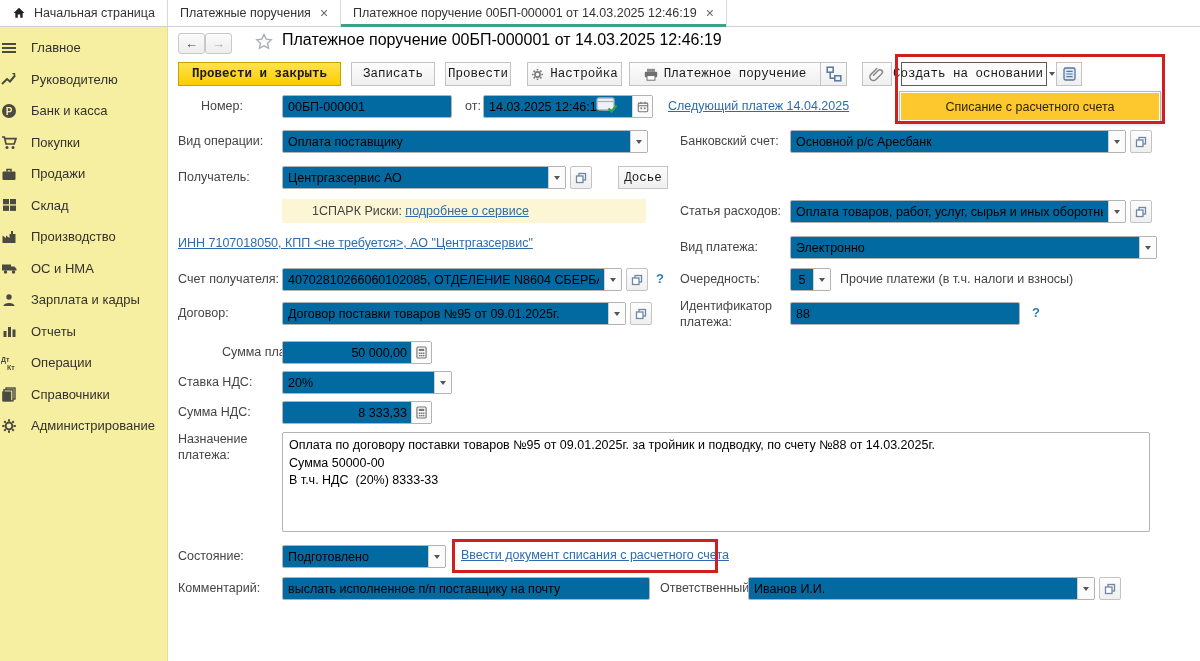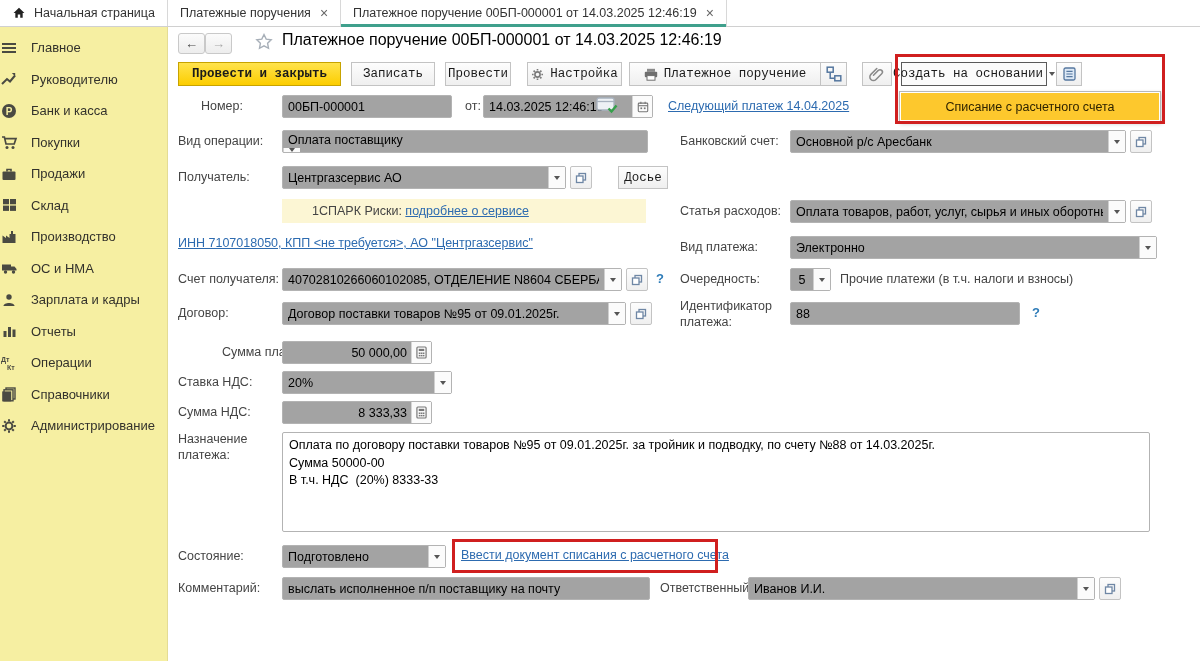--- a/index.html
+++ b/index.html
@@ -32,21 +32,21 @@
 
   .btn { display:inline-flex; align-items:center; justify-content:center; gap:6px; height:24px;
          background:linear-gradient(#fdfdfd,#efefef); border:1px solid #c3c3c3; border-radius:0;
          font-size:12.5px; color:#1a1a1a; padding:0 10px; white-space:nowrap; cursor:pointer;font-family:Liberation Mono, monospace; }
   .btn-yellow { background:linear-gradient(#ffe34d,#fccd00); border-color:#c7a300; font-weight:bold; }
   .iconbtn { padding:0 4px; }
 
   .lbl { font-size:12.5px; color:#444; white-space:nowrap; }
   .link { font-size:12.5px; color:#2d6bb0; text-decoration:underline; white-space:nowrap; cursor:pointer; }
 
-  .field { display:flex; align-items:stretch; height:23px; border:1px solid #b3b3b3; border-radius:2px; background:#a3a3a3; }
+  .field { display:flex; align-items:stretch; height:23px; border:1px solid #b3b3b3; border-radius:2px; background:#0369a1; }
   .field input { flex:1; min-width:0; border:none; outline:none; padding:0 5px; background:transparent;
                  font:12.5px "Liberation Sans",sans-serif; color:#000; }
   .field.num input { text-align:right; padding-right:4px; }
   .dropseg { width:17px; border-left:1px solid #cfcfcf; background:#fbfbfb; display:flex; align-items:center; justify-content:center; cursor:pointer; flex:none; }
   .caret { width:0; height:0; border-left:3.5px solid transparent; border-right:3.5px solid transparent; border-top:4.5px solid #555; }
   .iconseg { width:20px; border-left:1px solid #d6d6d6; background:#fbfbfb; display:flex; align-items:center; justify-content:center; cursor:pointer; flex:none; }
   .sqbtn { width:22px; height:23px; background:linear-gradient(#fdfdfd,#efefef); border:1px solid #c3c3c3; border-radius:2px;
            display:flex; align-items:center; justify-content:center; cursor:pointer; }
   .helpq { font-size:13px; font-weight:bold; color:#2e7cb8; cursor:pointer; }
 
@@ -323,21 +323,21 @@
   <span class="abs" style="left:428px;top:69px;">
     <svg width="22" height="19" viewBox="0 0 22 19">
         <rect x="1" y="2" width="17" height="12" rx="2" fill="#eef1f5" stroke="#a8b2bf" stroke-width="1.3"></rect>
         <path d="M1 5.5 h17" stroke="#a8b2bf" stroke-width="1.3"></path>
         <path d="M12.5 12.5 l3 3 5 -6" fill="none" stroke="#35a04a" stroke-width="2.4"></path>
       </svg>
   </span>
   <div class="abs link" style="left:500px;top:72px;">Следующий платеж 14.04.2025</div>
 
   <div class="abs lbl" style="left:10px;top:107px;">Вид операции:</div>
-  <div class="abs field" style="left:114px;top:103px;width:366px;flex-direction:column;">
+  <div class="abs field" style="left:114px;top:103px;width:366px;">
     <input value="Оплата поставщику" style="">
     <span class="dropseg">
         <span class="caret"></span>
       </span>
   </div>
   <div class="abs lbl" style="left:512px;top:107px;">Банковский счет:</div>
   <div class="abs field" style="left:622px;top:103px;width:336px;">
     <input value="Основной р/с Аресбанк" style="">
     <span class="dropseg">
         <span class="caret"></span>

